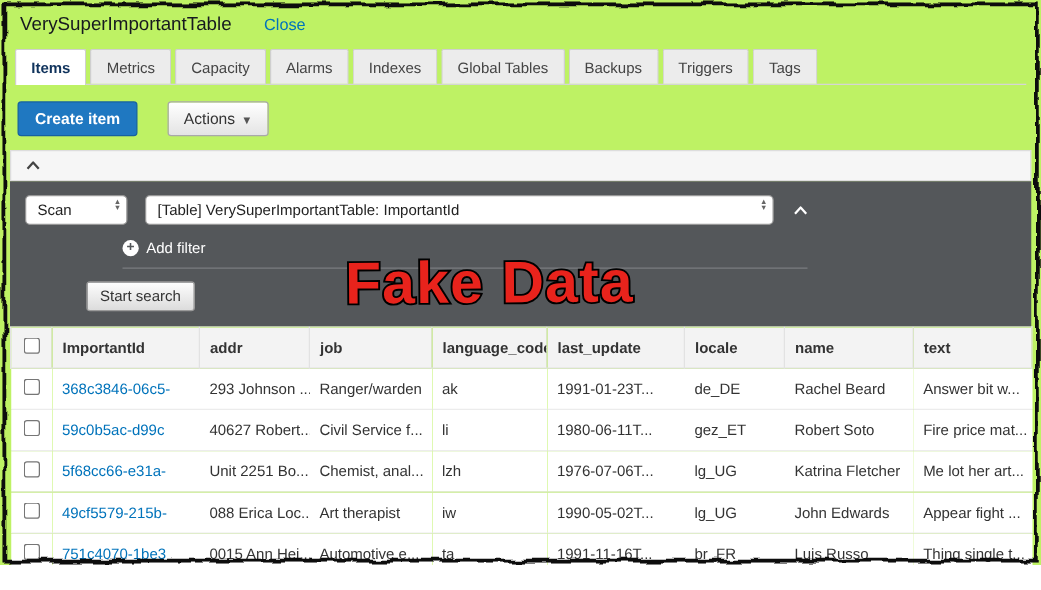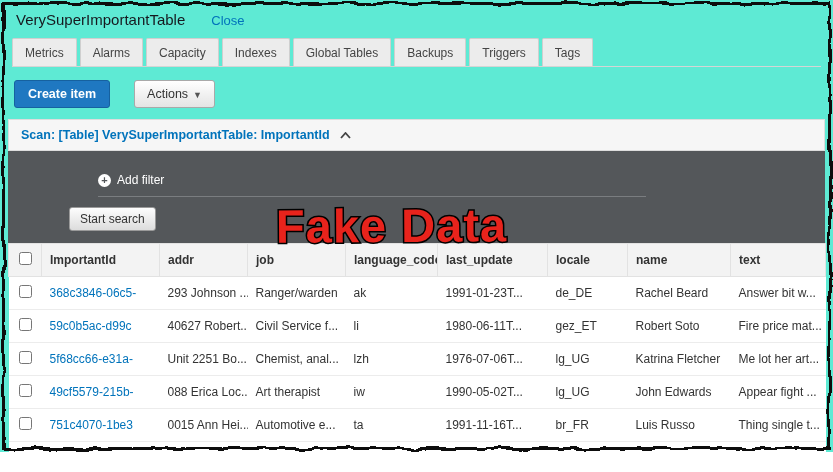--- a/index.html
+++ b/index.html
@@ -1,21 +1,21 @@
 <!DOCTYPE html>
 <html><head>
 <meta charset="utf-8">
 <style>
   * { box-sizing: border-box; margin: 0; padding: 0; }
   html,body { background:#fff; }
   body { font-family:"Liberation Sans", sans-serif; }
 
   .screen {
     position:relative; width:833px; height:452px;
-    background:#5eead4; overflow:hidden;
+    background:#bef264; overflow:hidden;
   }
   .torn-border {
     position:absolute; inset:2px; border:3px solid #0a0a0a;
     pointer-events:none; z-index:50;
     filter:url(#roughen);
   }
 
   
   .titlebar { display:flex; align-items:baseline; gap:26px; padding:11px 16px 2px; }
   .page-title { font-size:15px; color:#16191f; }
@@ -125,43 +125,62 @@
 </svg>
 
 <div class="screen">
 
   <div class="titlebar">
     <span class="page-title">VerySuperImportantTable</span>
     <a class="close-link">Close</a>
   </div>
 
   <div class="tabbar" id="tabbar">
+      <div class="tab active">Items</div>
       <div class="tab">Metrics</div>
+      <div class="tab">Capacity</div>
       <div class="tab">Alarms</div>
-      <div class="tab">Capacity</div>
       <div class="tab">Indexes</div>
       <div class="tab">Global Tables</div>
       <div class="tab">Backups</div>
       <div class="tab">Triggers</div>
       <div class="tab">Tags</div>
     </div>
 
   <div class="btnrow">
     <button class="btn-primary">Create item</button>
     <button class="btn-secondary"><span>Actions</span><span class="caret">▼</span></button>
   </div>
 
   <div class="scan-header">
-    <span>Scan: [Table] VerySuperImportantTable: ImportantId</span>
     <svg class="chev" viewBox="0 0 11 7">
         <polyline points="1,6 5.5,1 10,6" fill="none" stroke="#444" stroke-width="1.8"></polyline>
       </svg>
   </div>
 
   <div class="scan-panel">
+    <div class="panel-row1">
+      <div class="fake-select sel-op">
+        <span>Scan</span>
+        <span class="stepper">
+            <span>▲</span>
+            <span>▼</span>
+          </span>
+      </div>
+      <div class="fake-select sel-target">
+        <span>[Table] VerySuperImportantTable: ImportantId</span>
+        <span class="stepper">
+            <span>▲</span>
+            <span>▼</span>
+          </span>
+      </div>
+      <svg class="chev panel-chevron" viewBox="0 0 11 7">
+          <polyline points="1,6 5.5,1 10,6" fill="none" stroke="#fff" stroke-width="1.8"></polyline>
+        </svg>
+    </div>
 
     <div class="addfilter-row">
       <span class="plus-circle">+</span>
       <span class="addfilter-label">Add filter</span>
     </div>
 
     <hr class="panel-sep">
 
     <button class="btn-startsearch">Start search</button>
   </div>

